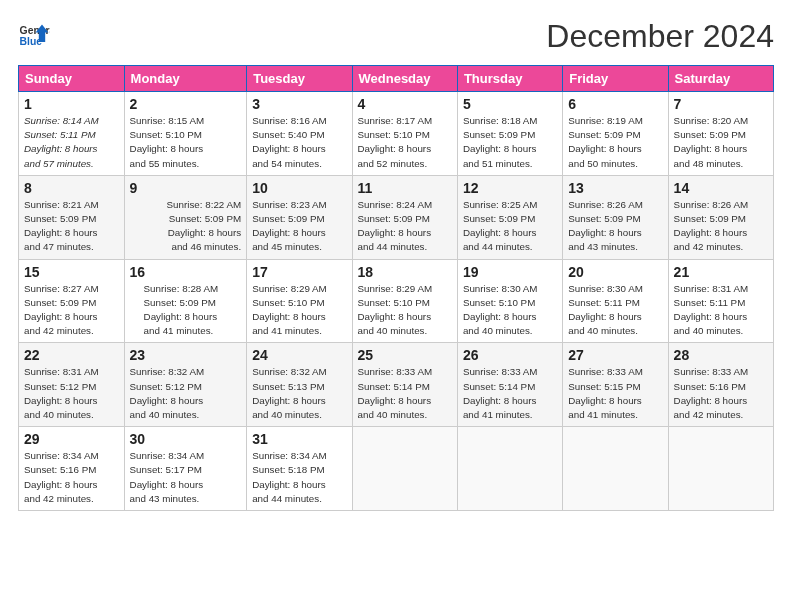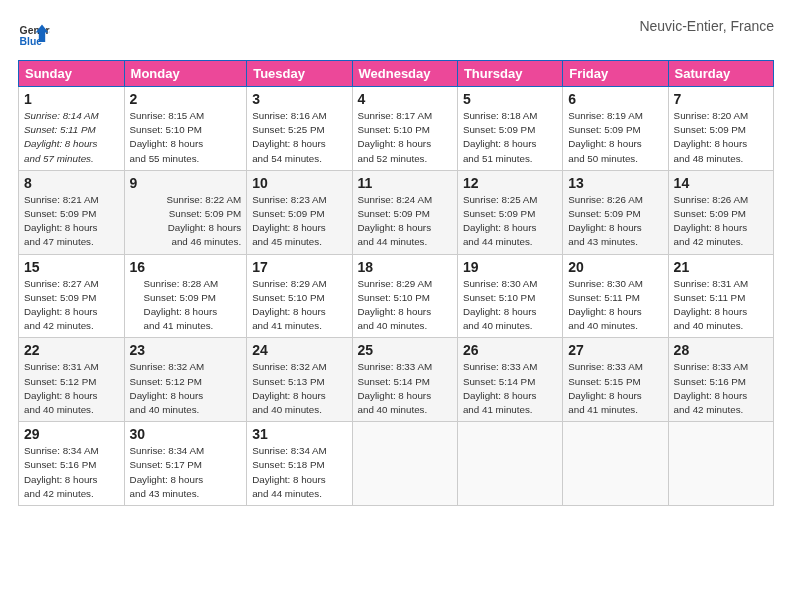--- a/index.html
+++ b/index.html
@@ -87,21 +87,21 @@
 <div class="container">
   <div class="header">
     <div class="logo">
       <svg class="logo-icon" viewBox="0 0 40 40">
         <text x="2" y="20" font-size="13" font-weight="bold" fill="#333" font-family="Arial">General</text>
         <text x="2" y="34" font-size="13" font-weight="bold" fill="#1565C0" font-family="Arial">Blue</text>
         <polygon points="30,8 38,18 34,18 34,30 26,30 26,18 22,18" fill="#1565C0"></polygon>
       </svg>
     </div>
     <div class="title-block">
-      <div class="subtitle">Neuvic-Entier, France</div>
+      <div class="month-title">December 2024</div>
     </div>
   </div>
 
   <table>
     <thead>
       <tr>
       <th>Sunday</th>
           <th>Monday</th>
           <th>Tuesday</th>
           <th>Wednesday</th>
@@ -122,21 +122,21 @@
           <td>
             <span class="day-num">2</span>
             <div class="day-info" style="white-space: pre-line;">Sunrise: 8:15 AM
 Sunset: 5:10 PM
 Daylight: 8 hours
 and 55 minutes.</div>
           </td>
           <td>
             <span class="day-num">3</span>
             <div class="day-info" style="white-space: pre-line;">Sunrise: 8:16 AM
-Sunset: 5:25 PM
+Sunset: 5:40 PM
 Daylight: 8 hours
 and 54 minutes.</div>
           </td>
           <td>
             <span class="day-num">4</span>
             <div class="day-info" style="white-space: pre-line;">Sunrise: 8:17 AM
 Sunset: 5:10 PM
 Daylight: 8 hours
 and 52 minutes.</div>
           </td>

